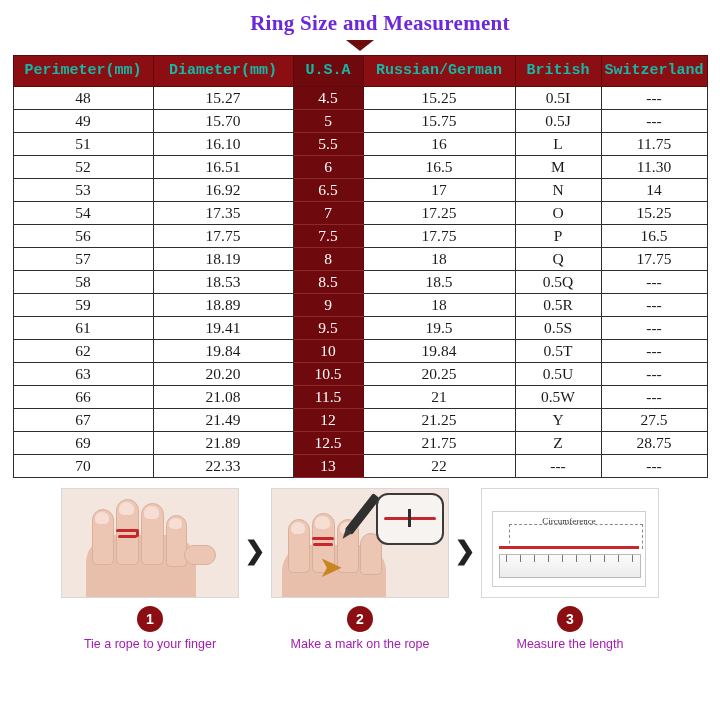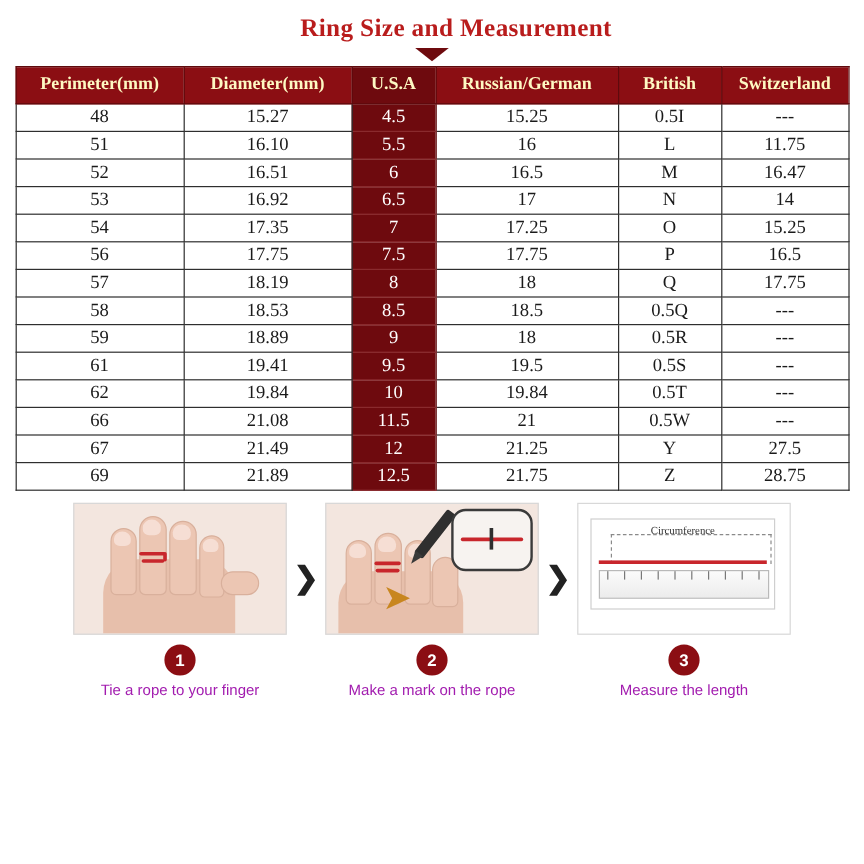--- a/index.html
+++ b/index.html
@@ -18,21 +18,21 @@
     position: relative;
     width: 720px;
     height: 720px;
     background: #ffffff;
   }
   .title {
     text-align: center;
     font-family: "Liberation Serif", serif;
     font-weight: bold;
     font-size: 21px;
-    color: #b91c1c;
+    color: #6d28d9;
     letter-spacing: 0.3px;
     padding-top: 11px;
     padding-bottom: 2px;
     padding-left: 40px;
   }
   .arrow-down {
     width: 0;
     height: 0;
     margin: 2px auto 4px auto;
     border-left: 14px solid transparent;
@@ -49,25 +49,26 @@
     border: 1px solid #2e2e2e;
     text-align: center;
     font-family: "Liberation Serif", serif;
     font-size: 15.5px;
     height: 22px;
     padding: 0;
     line-height: 1.05;
   }
   table.sizes thead th {
     background: #8B0E13;
-    color: #fef9c3;
+    color: #14b8a6;
     font-weight: bold;
     font-size: 15px;
     height: 30px;
     border-color: #5e0a0d;
+    font-family: Liberation Mono, monospace;
   }
   table.sizes thead th.usa-head {
     background: #6E0A0E;
   }
   table.sizes td.usa-col {
     background: #6E0A0E;
     color: #ffffff;
     border-left-color: #5e0a0d;
     border-right-color: #5e0a0d;
     border-top-color: #8a2a2d;
@@ -159,21 +160,21 @@
   }
   .arrow-curve {
     position: absolute;
     color: #c8861f;
     font-size: 26px;
     font-weight: bold;
     line-height: 1;
   }
   .ruler-box {
     position: absolute;
-    left: 10px; top: 12px;
+    left: 10px; top: 22px;
     width: 152px; height: 74px;
     background: #ffffff;
     border: 1px solid #cfcfcf;
   }
   .ruler-strip {
     position: absolute;
     left: 6px; top: 42px;
     width: 140px; height: 22px;
     background: linear-gradient(#fbfbfb, #ececec);
     border: 1px solid #b9b9b9;
@@ -257,34 +258,42 @@
     <tbody>
       <tr>
         <td>48</td>
         <td>15.27</td>
         <td class="usa-col">4.5</td>
         <td>15.25</td>
         <td>0.5I</td>
         <td>---</td>
       </tr>
       <tr>
+        <td>49</td>
+        <td>15.70</td>
+        <td class="usa-col">5</td>
+        <td>15.75</td>
+        <td>0.5J</td>
+        <td>---</td>
+      </tr>
+      <tr>
         <td>51</td>
         <td>16.10</td>
         <td class="usa-col">5.5</td>
         <td>16</td>
         <td>L</td>
         <td>11.75</td>
       </tr>
       <tr>
         <td>52</td>
         <td>16.51</td>
         <td class="usa-col">6</td>
         <td>16.5</td>
         <td>M</td>
-        <td>16.47</td>
+        <td>11.30</td>
       </tr>
       <tr>
         <td>53</td>
         <td>16.92</td>
         <td class="usa-col">6.5</td>
         <td>17</td>
         <td>N</td>
         <td>14</td>
       </tr>
       <tr>
@@ -337,20 +346,28 @@
       </tr>
       <tr>
         <td>62</td>
         <td>19.84</td>
         <td class="usa-col">10</td>
         <td>19.84</td>
         <td>0.5T</td>
         <td>---</td>
       </tr>
       <tr>
+        <td>63</td>
+        <td>20.20</td>
+        <td class="usa-col">10.5</td>
+        <td>20.25</td>
+        <td>0.5U</td>
+        <td>---</td>
+      </tr>
+      <tr>
         <td>66</td>
         <td>21.08</td>
         <td class="usa-col">11.5</td>
         <td>21</td>
         <td>0.5W</td>
         <td>---</td>
       </tr>
       <tr>
         <td>67</td>
         <td>21.49</td>
@@ -359,20 +376,28 @@
         <td>Y</td>
         <td>27.5</td>
       </tr>
       <tr>
         <td>69</td>
         <td>21.89</td>
         <td class="usa-col">12.5</td>
         <td>21.75</td>
         <td>Z</td>
         <td>28.75</td>
+      </tr>
+      <tr>
+        <td>70</td>
+        <td>22.33</td>
+        <td class="usa-col">13</td>
+        <td>22</td>
+        <td>---</td>
+        <td>---</td>
       </tr>
     </tbody>
   </table>
 
   <div class="steps">
 
     <div class="step">
       <div class="photo">
         <div class="skin" style="left:24px; top:46px; width:110px; height:62px; border-radius:28px 28px 0 0; background:#e7bfab;"></div>
         <div class="finger" style="left:30px; top:20px; width:20px; height:54px;"></div>

